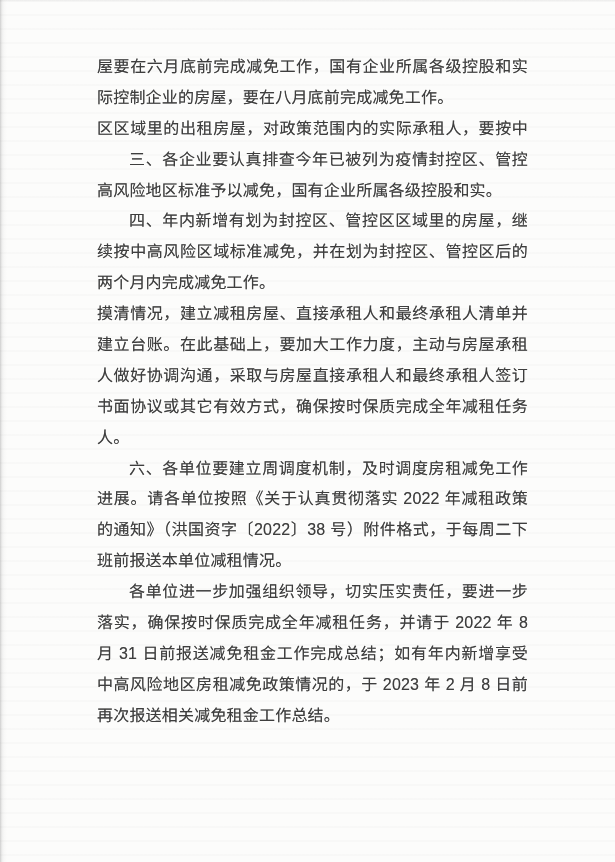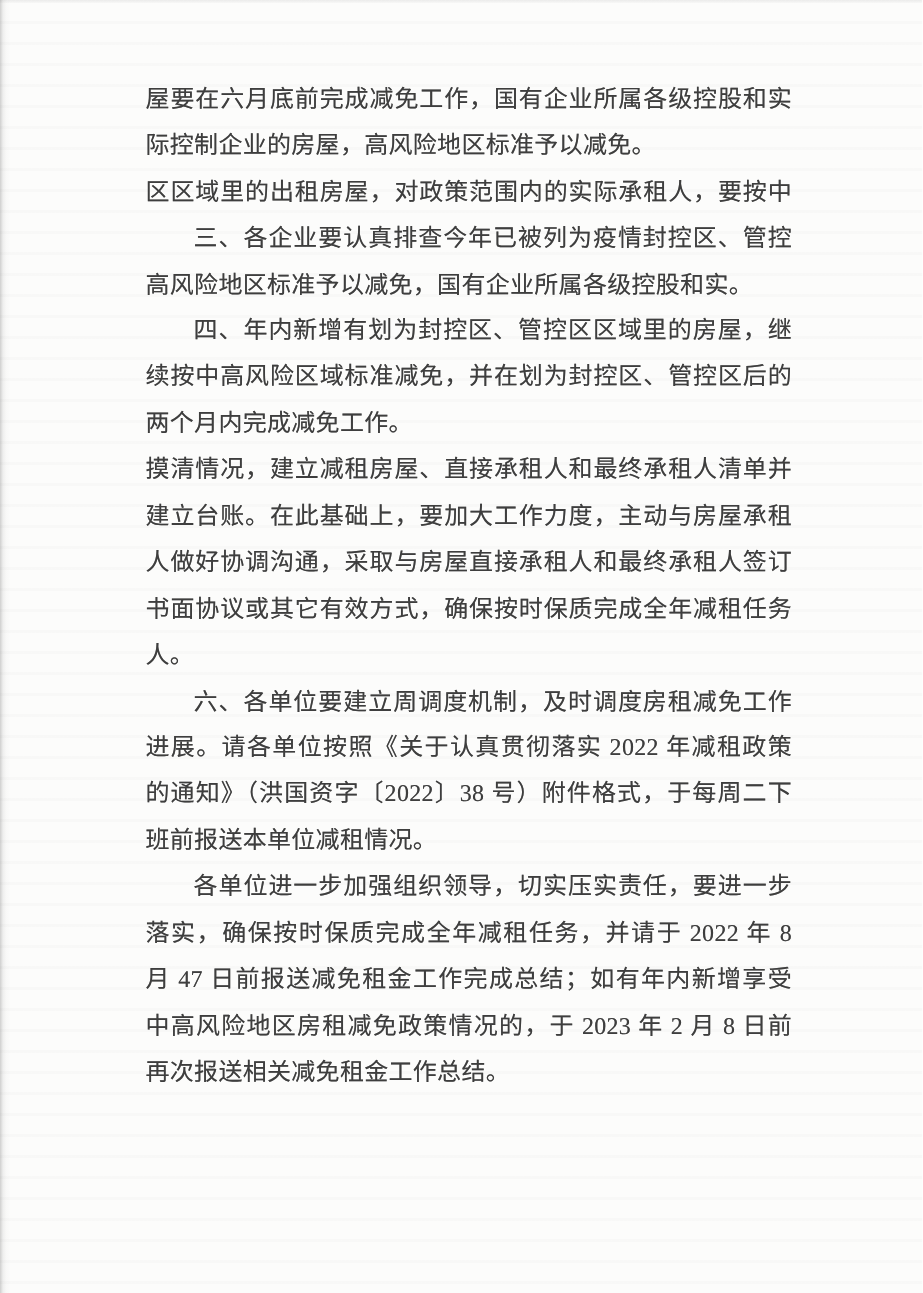--- a/index.html
+++ b/index.html
@@ -14,21 +14,21 @@
     overflow: hidden;
     background:
       repeating-linear-gradient(
         180deg,
         rgba(0,0,0,0.016) 0px,
         rgba(0,0,0,0.016) 2px,
         rgba(255,255,255,0) 2px,
         rgba(255,255,255,0) 14px
       ),
       #fcfcfb;
-    font-family: Liberation Serif, serif;
+    font-family: Liberation Sans, sans-serif;
   }
   .edge-left {
     position: absolute;
     left: 0;
     top: 0;
     bottom: 0;
     width: 7px;
     background: linear-gradient(to right,
       rgba(90,90,90,0.28) 0px,
       rgba(120,120,120,0.10) 2px,
@@ -73,35 +73,35 @@
   }
 </style>
 </head>
 <body>
 
 <div class="page" style="color: rgb(62, 62, 62);">
   <div class="edge-top"></div>
   <div class="edge-left"></div>
   <div class="text-block">
       <div class="line">屋要在六月底前完成减免工作，国有企业所属各级控股和实</div>
-      <div class="line last">际控制企业的房屋，高风险地区标准予以减免。</div>
+      <div class="line last">际控制企业的房屋，要在八月底前完成减免工作。</div>
       <div class="line">区区域里的出租房屋，对政策范围内的实际承租人，要按中</div>
       <div class="line indent">三、各企业要认真排查今年已被列为疫情封控区、管控</div>
       <div class="line last">高风险地区标准予以减免，国有企业所属各级控股和实。</div>
       <div class="line indent">四、年内新增有划为封控区、管控区区域里的房屋，继</div>
       <div class="line">续按中高风险区域标准减免，并在划为封控区、管控区后的</div>
       <div class="line last">两个月内完成减免工作。</div>
       <div class="line">摸清情况，建立减租房屋、直接承租人和最终承租人清单并</div>
       <div class="line">建立台账。在此基础上，要加大工作力度，主动与房屋承租</div>
       <div class="line">人做好协调沟通，采取与房屋直接承租人和最终承租人签订</div>
       <div class="line">书面协议或其它有效方式，确保按时保质完成全年减租任务</div>
       <div class="line last">人。</div>
       <div class="line indent">六、各单位要建立周调度机制，及时调度房租减免工作</div>
       <div class="line">进展。请各单位按照《关于认真贯彻落实 2022 年减租政策</div>
       <div class="line">的通知》（洪国资字〔2022〕38 号）附件格式，于每周二下</div>
       <div class="line last">班前报送本单位减租情况。</div>
       <div class="line indent">各单位进一步加强组织领导，切实压实责任，要进一步</div>
       <div class="line">落实，确保按时保质完成全年减租任务，并请于 2022 年 8</div>
-      <div class="line">月 47 日前报送减免租金工作完成总结；如有年内新增享受</div>
+      <div class="line">月 31 日前报送减免租金工作完成总结；如有年内新增享受</div>
       <div class="line">中高风险地区房租减免政策情况的，于 2023 年 2 月 8 日前</div>
       <div class="line last">再次报送相关减免租金工作总结。</div>
     </div>
 </div>
 
 </body></html>

